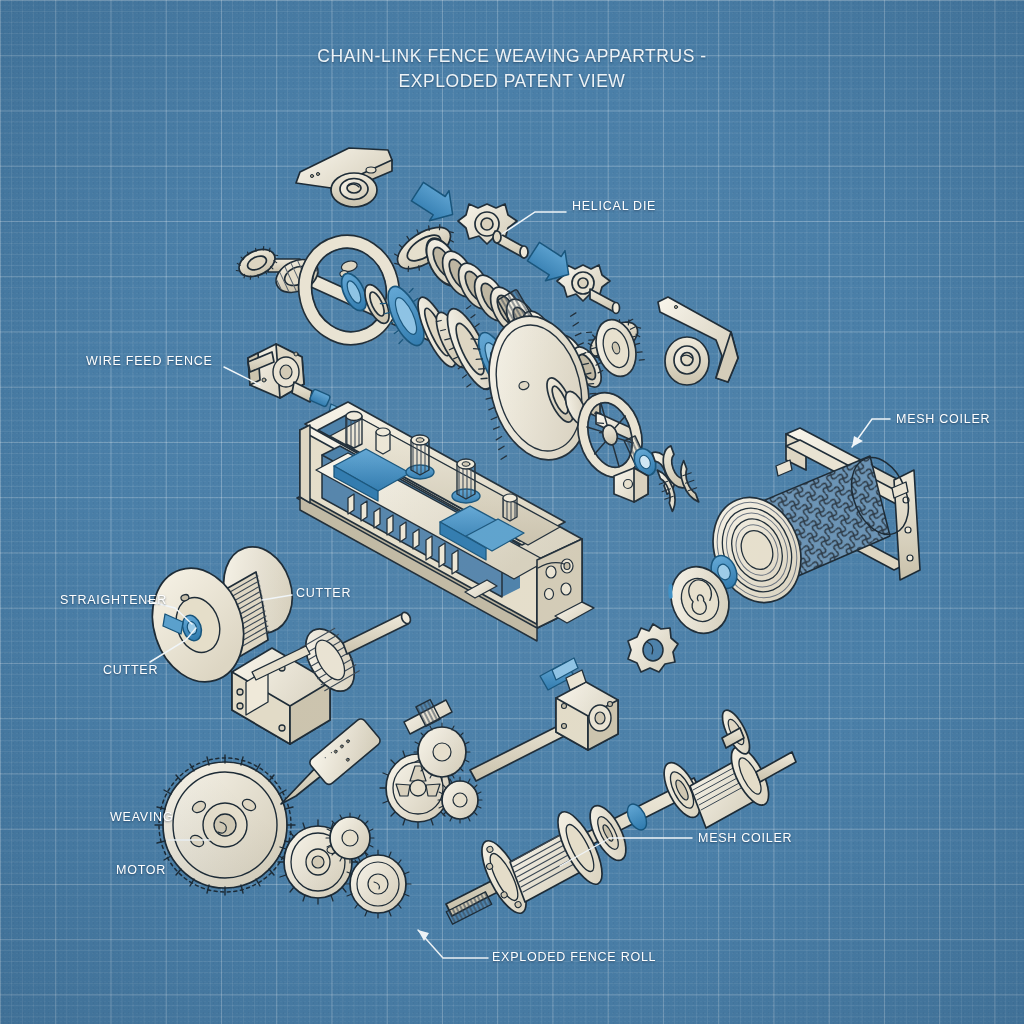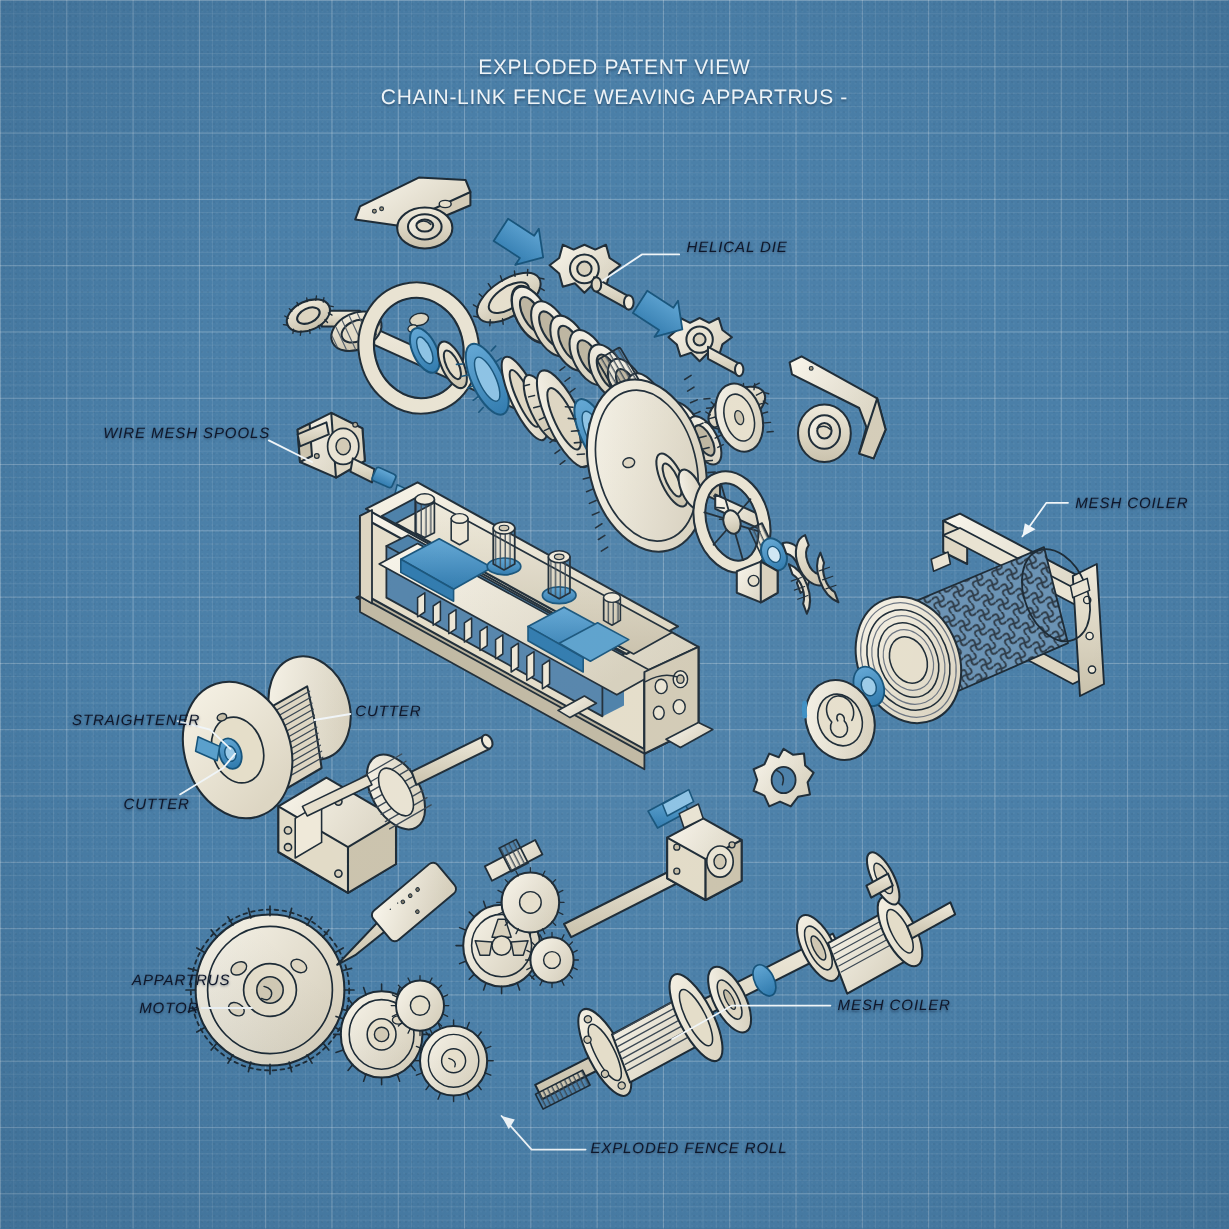--- a/index.html
+++ b/index.html
@@ -44,22 +44,22 @@
   #title{
     position:absolute;left:0;right:0;top:44px;text-align:center;
     color:#edf3f7;font-size:17.5px;letter-spacing:.55px;line-height:25px;
     text-shadow:0 1px 2px rgba(10,30,55,.45);
     font-weight:400;
   }
   #title div{white-space:pre;}
 
   
   .lbl{
-    position:absolute;color:#0f172a;font-size:12.5px;letter-spacing:.75px;
-    white-space:nowrap;text-shadow:0 1px 2px rgba(10,30,55,.5);font-style:italic;
+    position:absolute;color:#ffffff;font-size:12.5px;letter-spacing:.75px;
+    white-space:nowrap;text-shadow:0 1px 2px rgba(10,30,55,.5);
   }
 
   svg.art{position:absolute;left:0;top:0;width:1024px;height:1024px;}
 </style>
 </head>
 <body>
 
 <div id="sheet">
 
   <div class="grid-minor"></div>
@@ -744,28 +744,28 @@
     </g>
     <g fill="#f0f5f8">
       <path d="M852,447 l2,-11 l9,5 Z"></path>
       <path d="M418,930 l11,3 l-5,8 Z"></path>
     </g>
   </svg>
 
   <div class="vignette"></div>
 
   <div id="title">
+    <div>CHAIN-LINK FENCE WEAVING APPARTRUS -</div>
     <div>EXPLODED PATENT VIEW</div>
-    <div>CHAIN-LINK FENCE WEAVING APPARTRUS -</div>
   </div>
 
   <div class="lbl" style="left:572px;top:199px">HELICAL DIE</div>
-  <div class="lbl" style="left:86px;top:354px">WIRE MESH SPOOLS</div>
+  <div class="lbl" style="left:86px;top:354px">WIRE FEED FENCE</div>
   <div class="lbl" style="left:896px;top:412px">MESH COILER</div>
   <div class="lbl" style="left:296px;top:586px">CUTTER</div>
   <div class="lbl" style="left:60px;top:593px">STRAIGHTENER</div>
   <div class="lbl" style="left:103px;top:663px">CUTTER</div>
-  <div class="lbl" style="left:110px;top:810px">APPARTRUS</div>
-  <div class="lbl" style="left:116px;top:833px">MOTOR</div>
+  <div class="lbl" style="left:110px;top:810px">WEAVING</div>
+  <div class="lbl" style="left:116px;top:863px">MOTOR</div>
   <div class="lbl" style="left:698px;top:831px">MESH COILER</div>
   <div class="lbl" style="left:492px;top:950px">EXPLODED FENCE ROLL</div>
 
 </div>
 
 </body></html>

